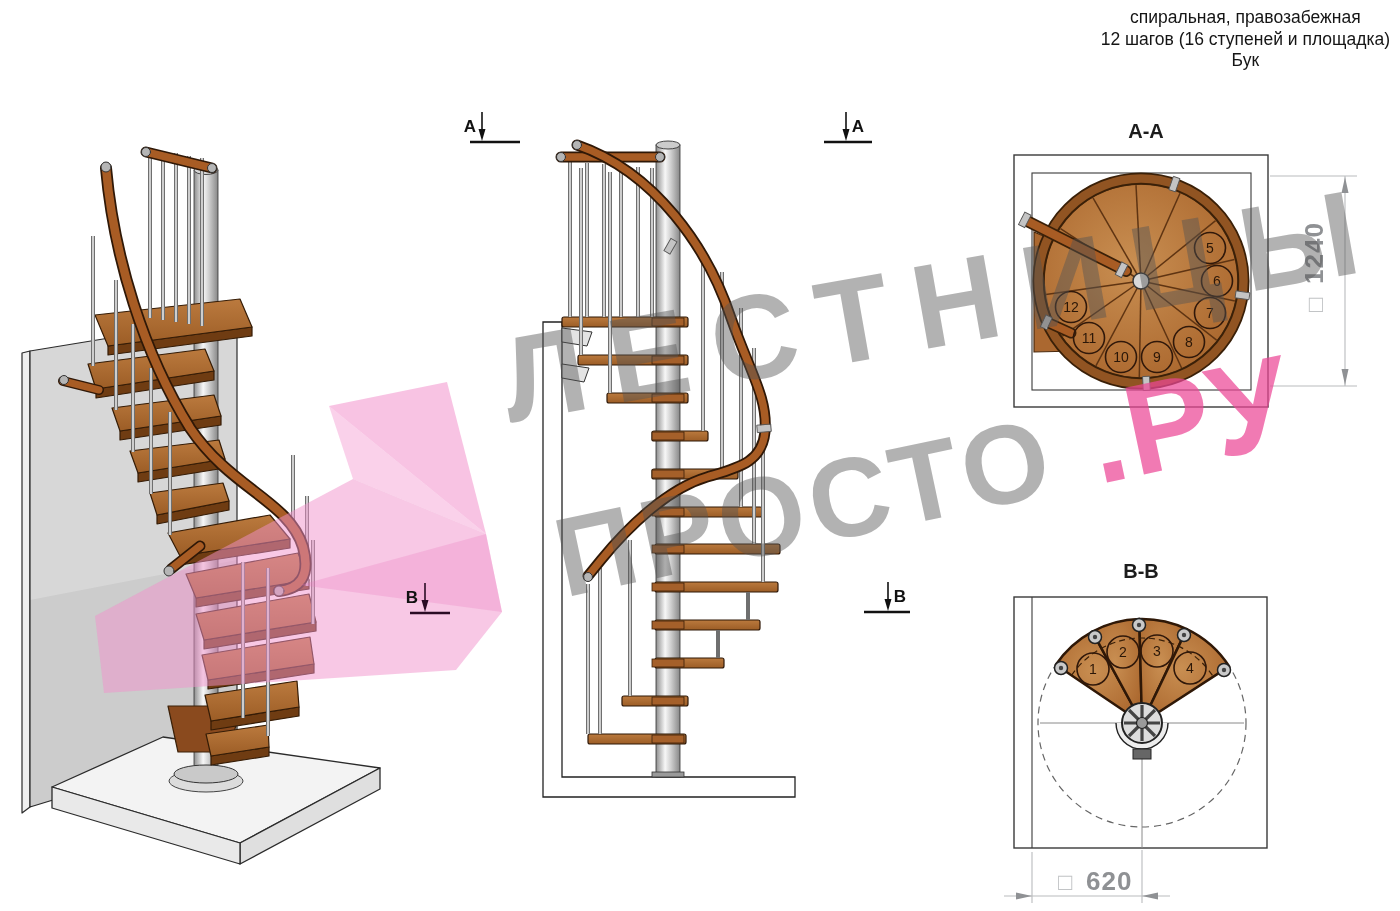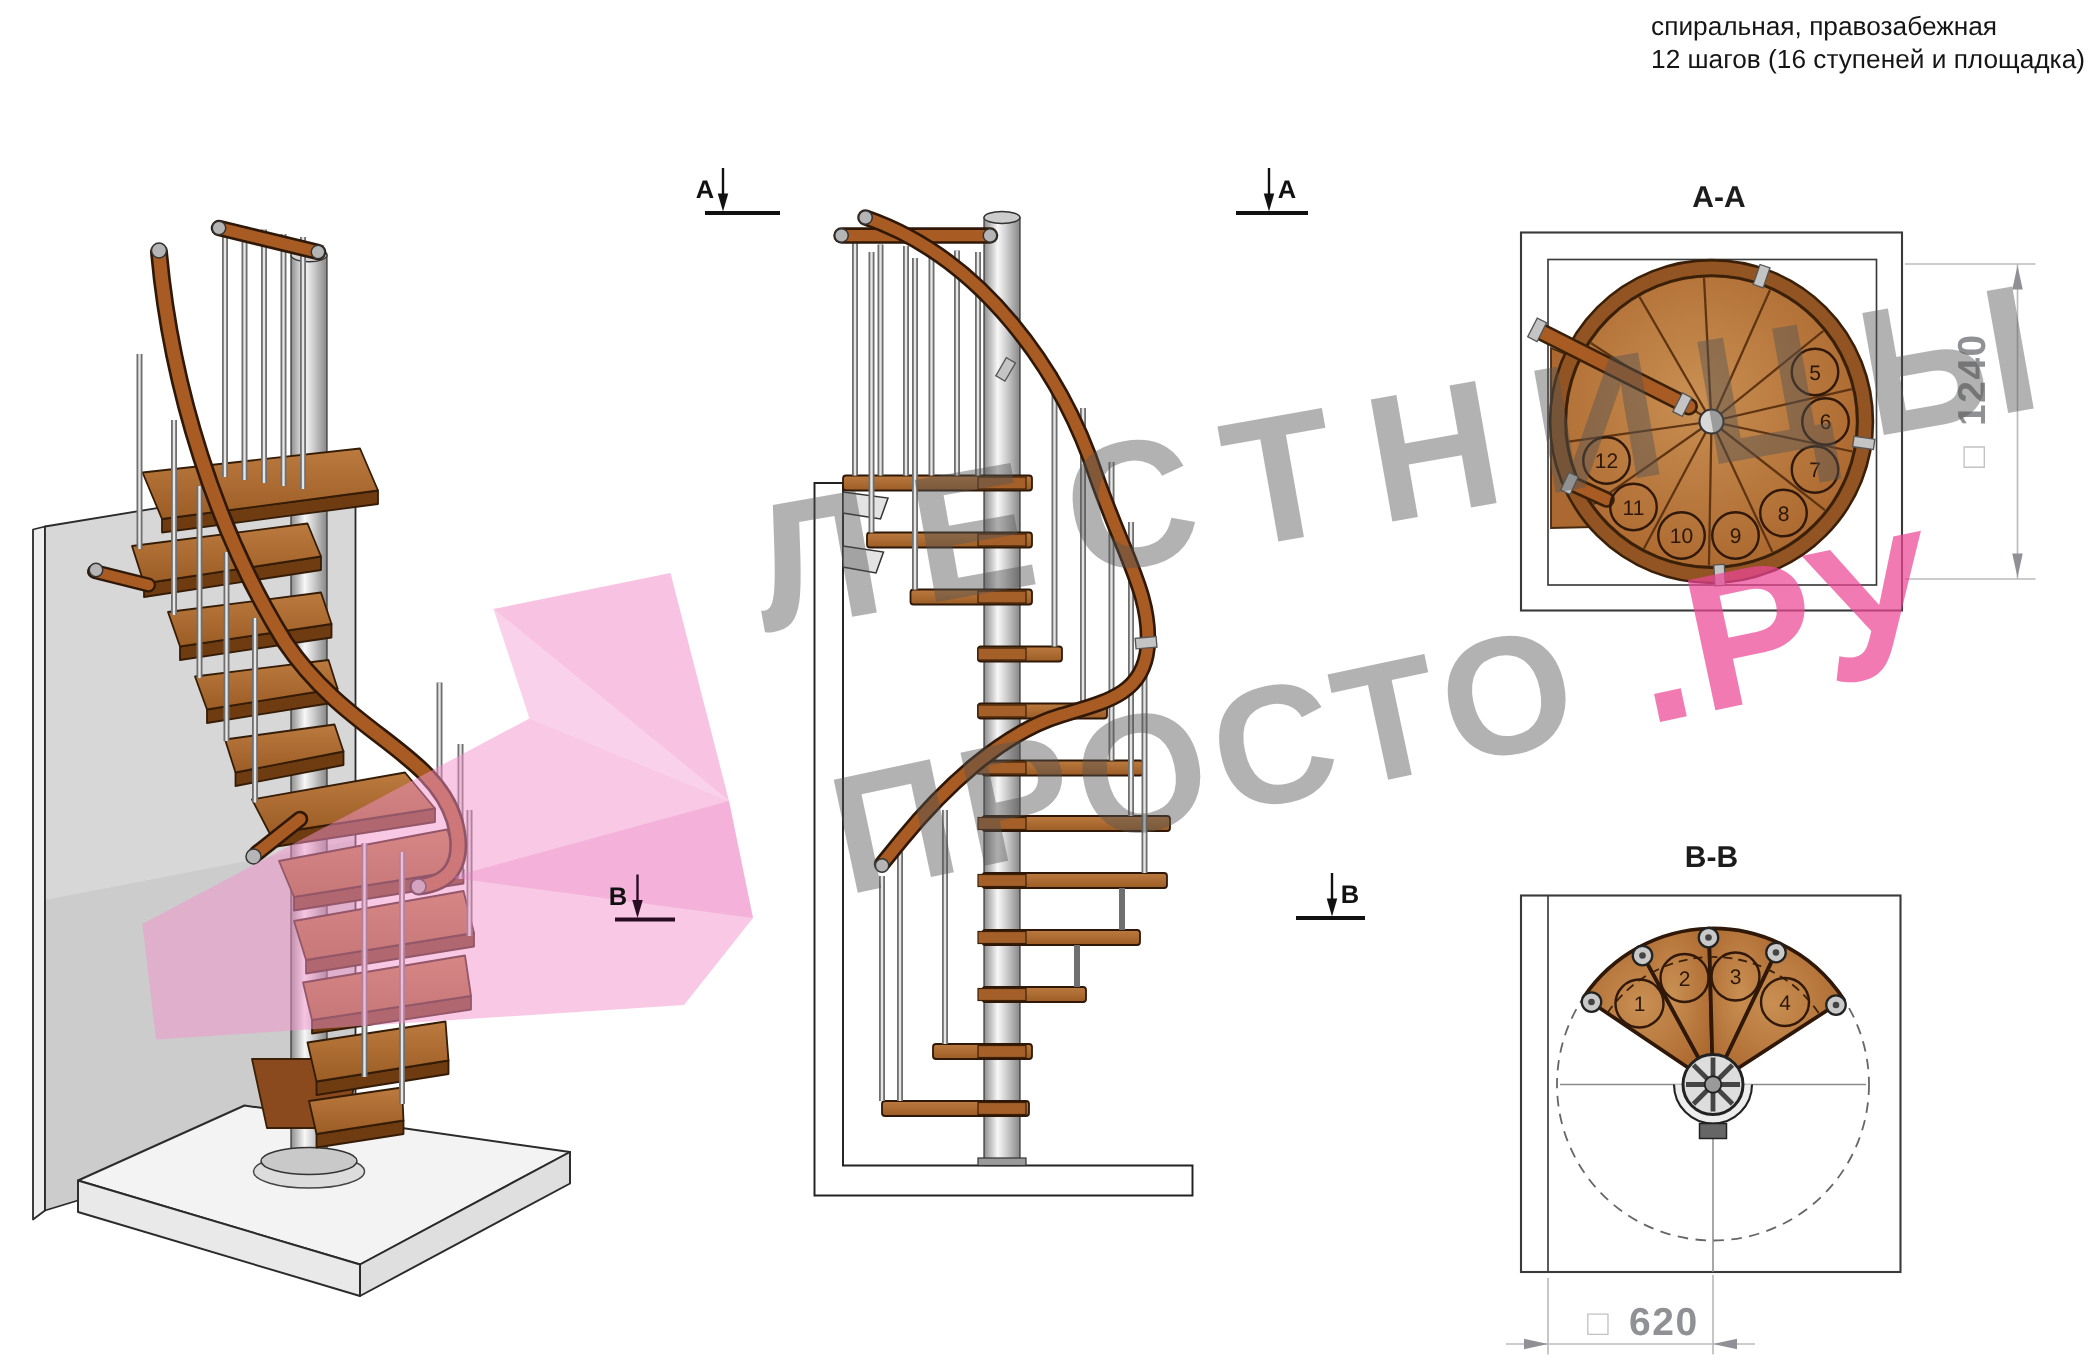--- a/index.html
+++ b/index.html
@@ -1,20 +1,20 @@
 <!DOCTYPE html>
 <html><head>
 <meta charset="utf-8">
 <style>
   html,body{margin:0;padding:0;background:#fff;}
   #stage{position:relative;width:1400px;height:911px;background:#ffffff;overflow:hidden;
          font-family:"Liberation Sans",sans-serif;}
   #stage svg{position:absolute;left:0;top:0;}
   svg text{font-family:"Liberation Sans",sans-serif;}
-  #header-note{position:absolute;top:7px;right:10px;text-align:left;
+  #header-note{position:absolute;top:7px;right:10px;text-align:center;
     font-size:17.5px;line-height:21.5px;color:#151515;}
   #watermark-layer{position:absolute;left:0;top:0;width:1400px;height:911px;}
   .wm-line{position:absolute;font-weight:700;white-space:nowrap;transform-origin:0 0;line-height:1;}
   #wm-line1{left:492px;top:322px;font-size:120px;letter-spacing:24px;
     transform:rotate(-10deg);color:rgba(85,85,85,0.45);}
   #wm-line2{left:542px;top:491px;font-size:112px;letter-spacing:6px;
     transform:rotate(-12deg);color:rgba(85,85,85,0.45);}
   #wm-line2 .pink{color:rgba(235,70,150,0.72);font-size:1.15em;margin-left:38px;letter-spacing:2px;}
   .anno-text{font-weight:700;fill:#111;}
 </style>
@@ -501,15 +501,16 @@
     <line x1="888" y1="582" x2="888" y2="601" stroke="#111" stroke-width="1.6"></line>
     <polygon points="888,611 884.5,599 891.5,599" fill="#111"></polygon>
     <text x="900" y="602" font-size="17" class="anno-text" text-anchor="middle">В</text>
     <line x1="864" y1="612" x2="910" y2="612" stroke="#111" stroke-width="2.6"></line>
   </g>
 </svg>
 
 <div id="header-note">
   <div>спиральная, правозабежная</div>
   <div>12 шагов (16 ступеней и площадка)</div>
+  <div>Бук</div>
 </div>
 
 </div>
 
 </body></html>

